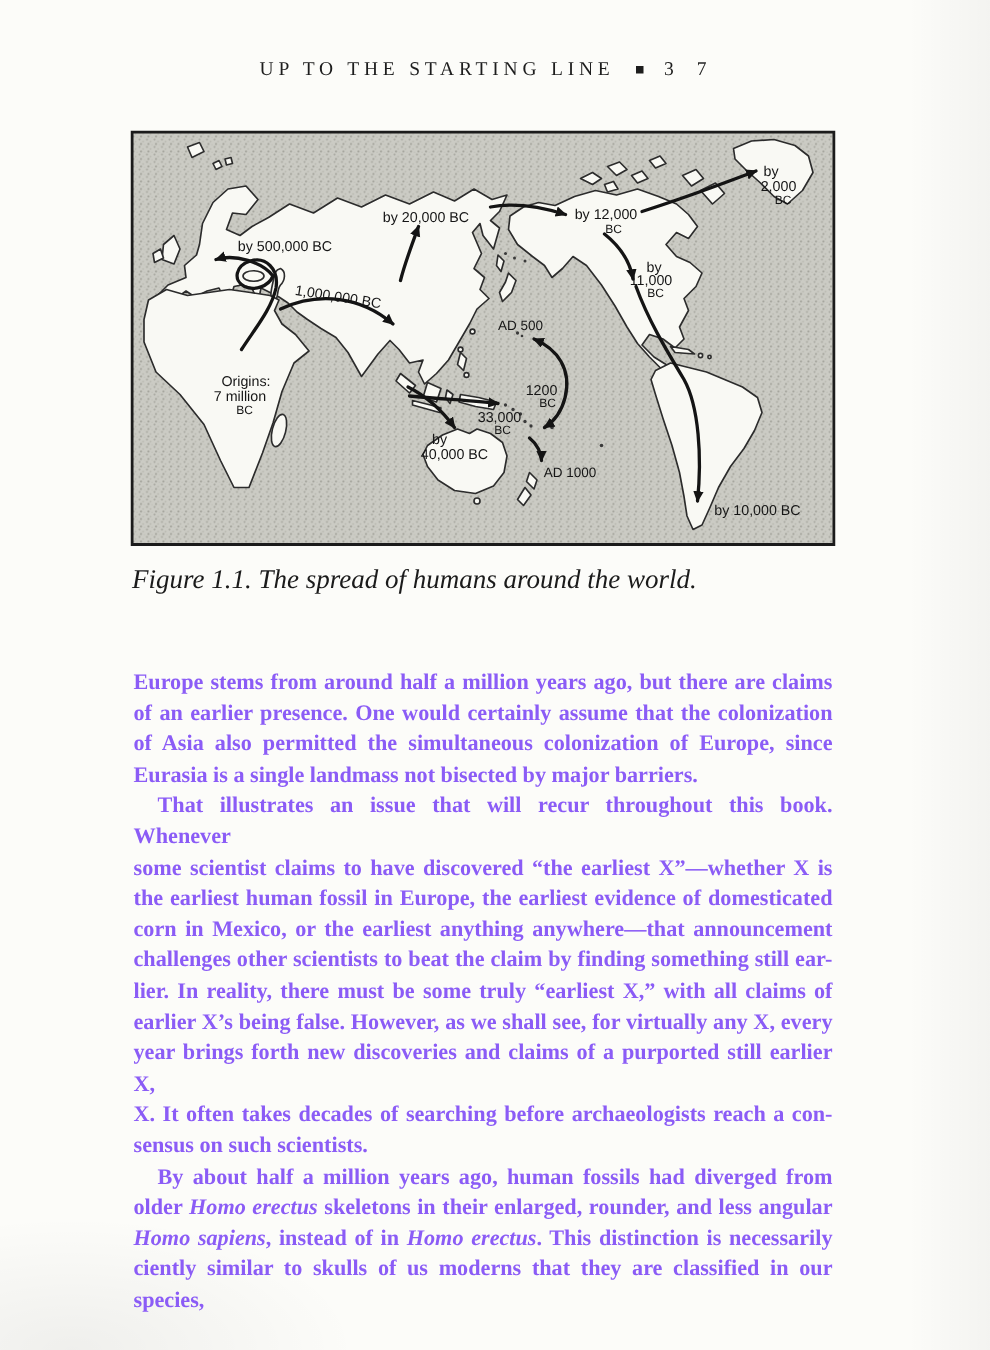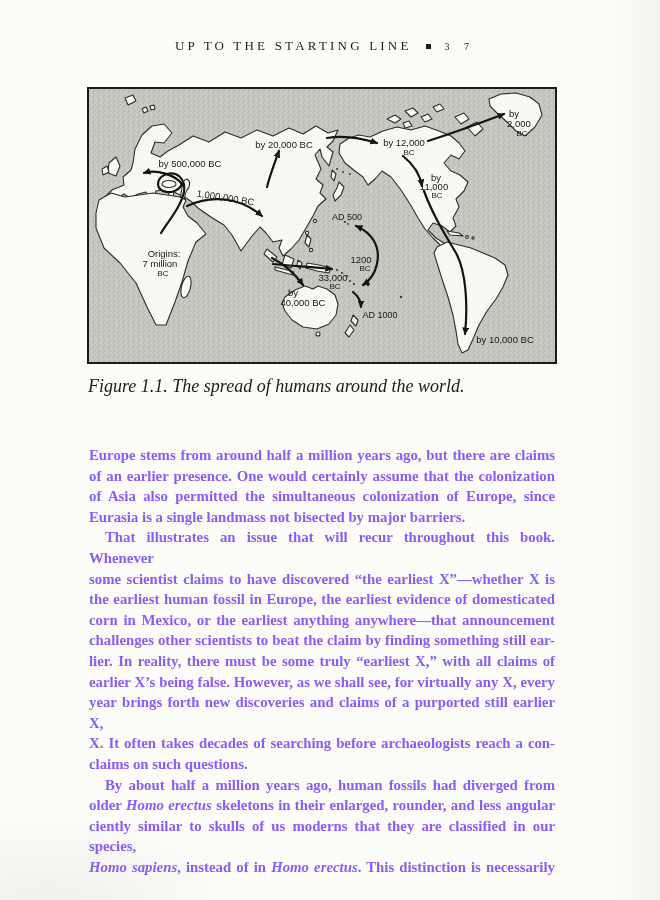--- a/index.html
+++ b/index.html
@@ -7,21 +7,21 @@
         font-family:"Liberation Serif", serif; color:#1c1c1c;}
   
   .page::after{content:"";position:absolute;top:0;right:0;width:55px;height:100%;
         background:linear-gradient(to right, rgba(0,0,0,0), rgba(0,0,0,0.035));pointer-events:none;}
   .page::before{content:"";position:absolute;left:0;bottom:0;width:240px;height:90px;
         background:radial-gradient(ellipse at 20% 100%, rgba(0,0,0,0.05), rgba(0,0,0,0) 70%);pointer-events:none;}
 
   .header{position:absolute;top:38px;left:0;right:10px;display:flex;justify-content:center;
         align-items:center;gap:14px;font-size:13px;letter-spacing:3.2px;color:#1d1d1d;}
   .header .sq{width:5px;height:5px;background:#1d1d1d;display:inline-block;}
-  .header .num{letter-spacing:6px;font-size:10px;}
+  .header .num{letter-spacing:6px;font-size:13px;}
 
   .figure{position:absolute;left:87px;top:87px;width:470px;height:277px;}
   .figure svg{display:block;}
 
   .caption{position:absolute;left:88px;top:376px;font-style:italic;font-size:18px;color:#1b1b1b;}
 
   .body-text{position:absolute;left:89px;top:445px;width:466px;font-size:14.8px;
         line-height:20.6px;color:#8b5cf6;font-weight:bold;}
   .body-text .line{text-align:justify;text-align-last:justify;}
   .body-text .line.lastline{text-align-last:left;}
@@ -170,20 +170,20 @@
       <div class="line lastline"><span>Eurasia is a single landmass not bisected by major barriers.</span></div>
       <div class="line indent"><span>That illustrates an issue that will recur throughout this book. Whenever</span></div>
       <div class="line"><span>some scientist claims to have discovered “the earliest X”—whether X is</span></div>
       <div class="line"><span>the earliest human fossil in Europe, the earliest evidence of domesticated</span></div>
       <div class="line"><span>corn in Mexico, or the earliest anything anywhere—that announcement</span></div>
       <div class="line"><span>challenges other scientists to beat the claim by finding something still ear-</span></div>
       <div class="line"><span>lier. In reality, there must be some truly “earliest X,” with all claims of</span></div>
       <div class="line"><span>earlier X’s being false. However, as we shall see, for virtually any X, every</span></div>
       <div class="line"><span>year brings forth new discoveries and claims of a purported still earlier X,</span></div>
       <div class="line"><span>X. It often takes decades of searching before archaeologists reach a con-</span></div>
-      <div class="line lastline"><span>claims on such questions.</span></div>
+      <div class="line lastline"><span>sensus on such scientists.</span></div>
       <div class="line indent"><span>By about half a million years ago, human fossils had diverged from</span></div>
       <div class="line"><span>older </span><i>Homo erectus</i><span> skeletons in their enlarged, rounder, and less angular</span></div>
+      <div class="line"><i>Homo sapiens</i><span>, instead of in </span><i>Homo erectus</i><span>. This distinction is necessarily</span></div>
       <div class="line"><span>ciently similar to skulls of us moderns that they are classified in our species,</span></div>
-      <div class="line"><i>Homo sapiens</i><span>, instead of in </span><i>Homo erectus</i><span>. This distinction is necessarily</span></div>
     </div>
 
 </div>
 
 </body></html>

